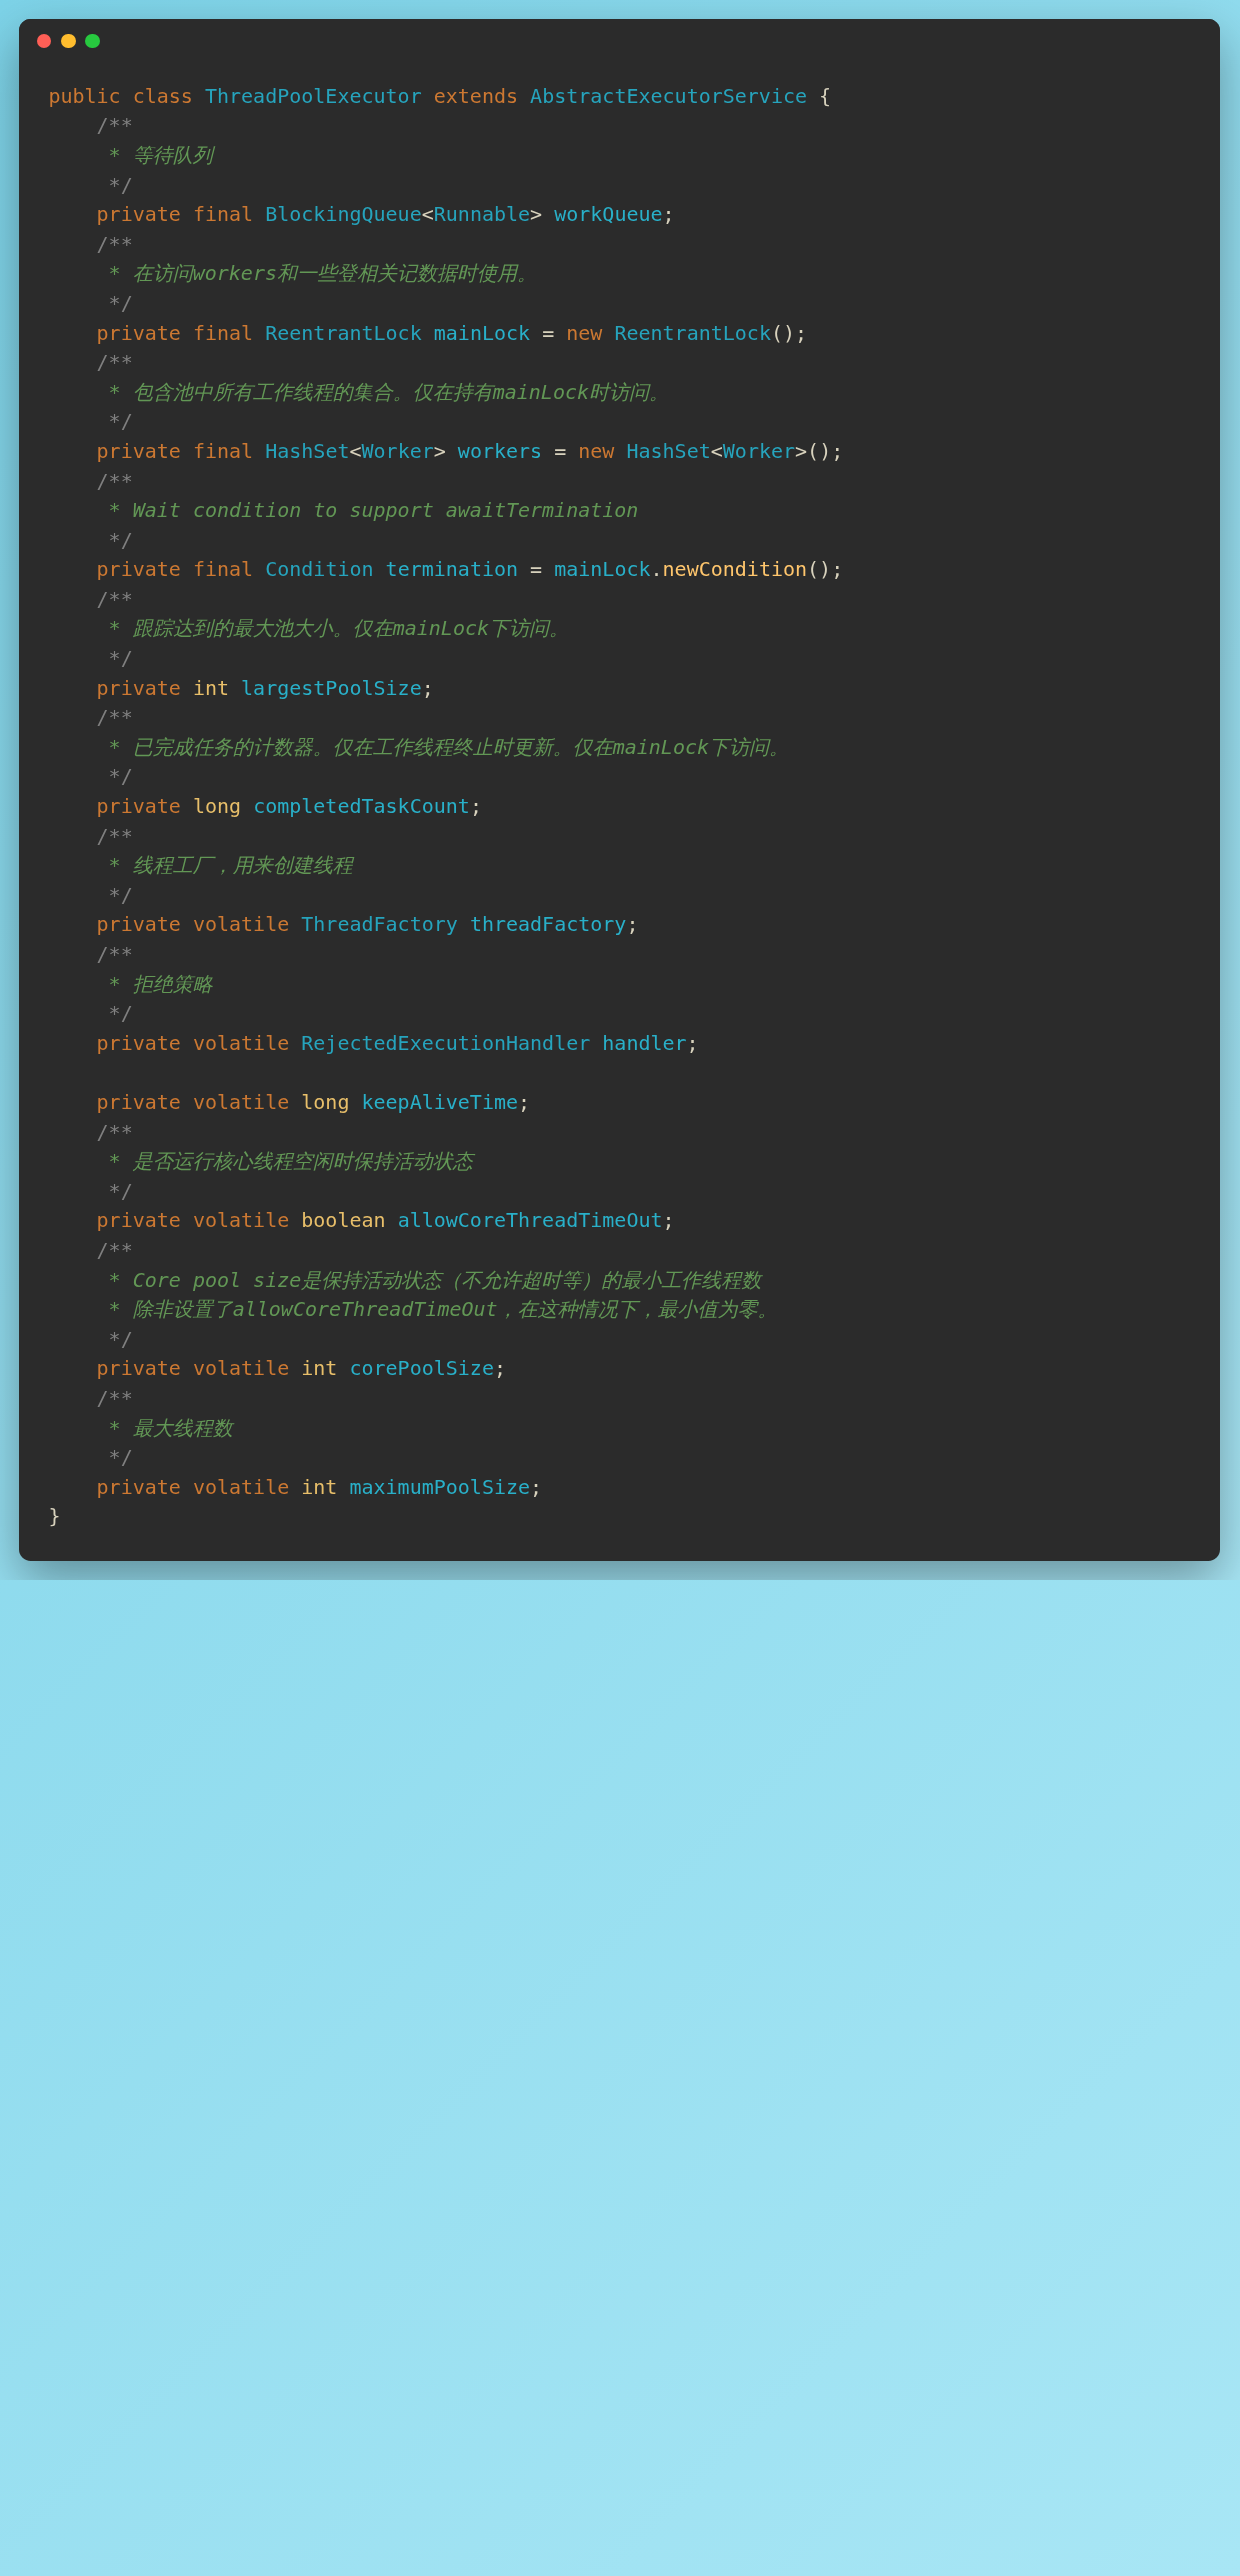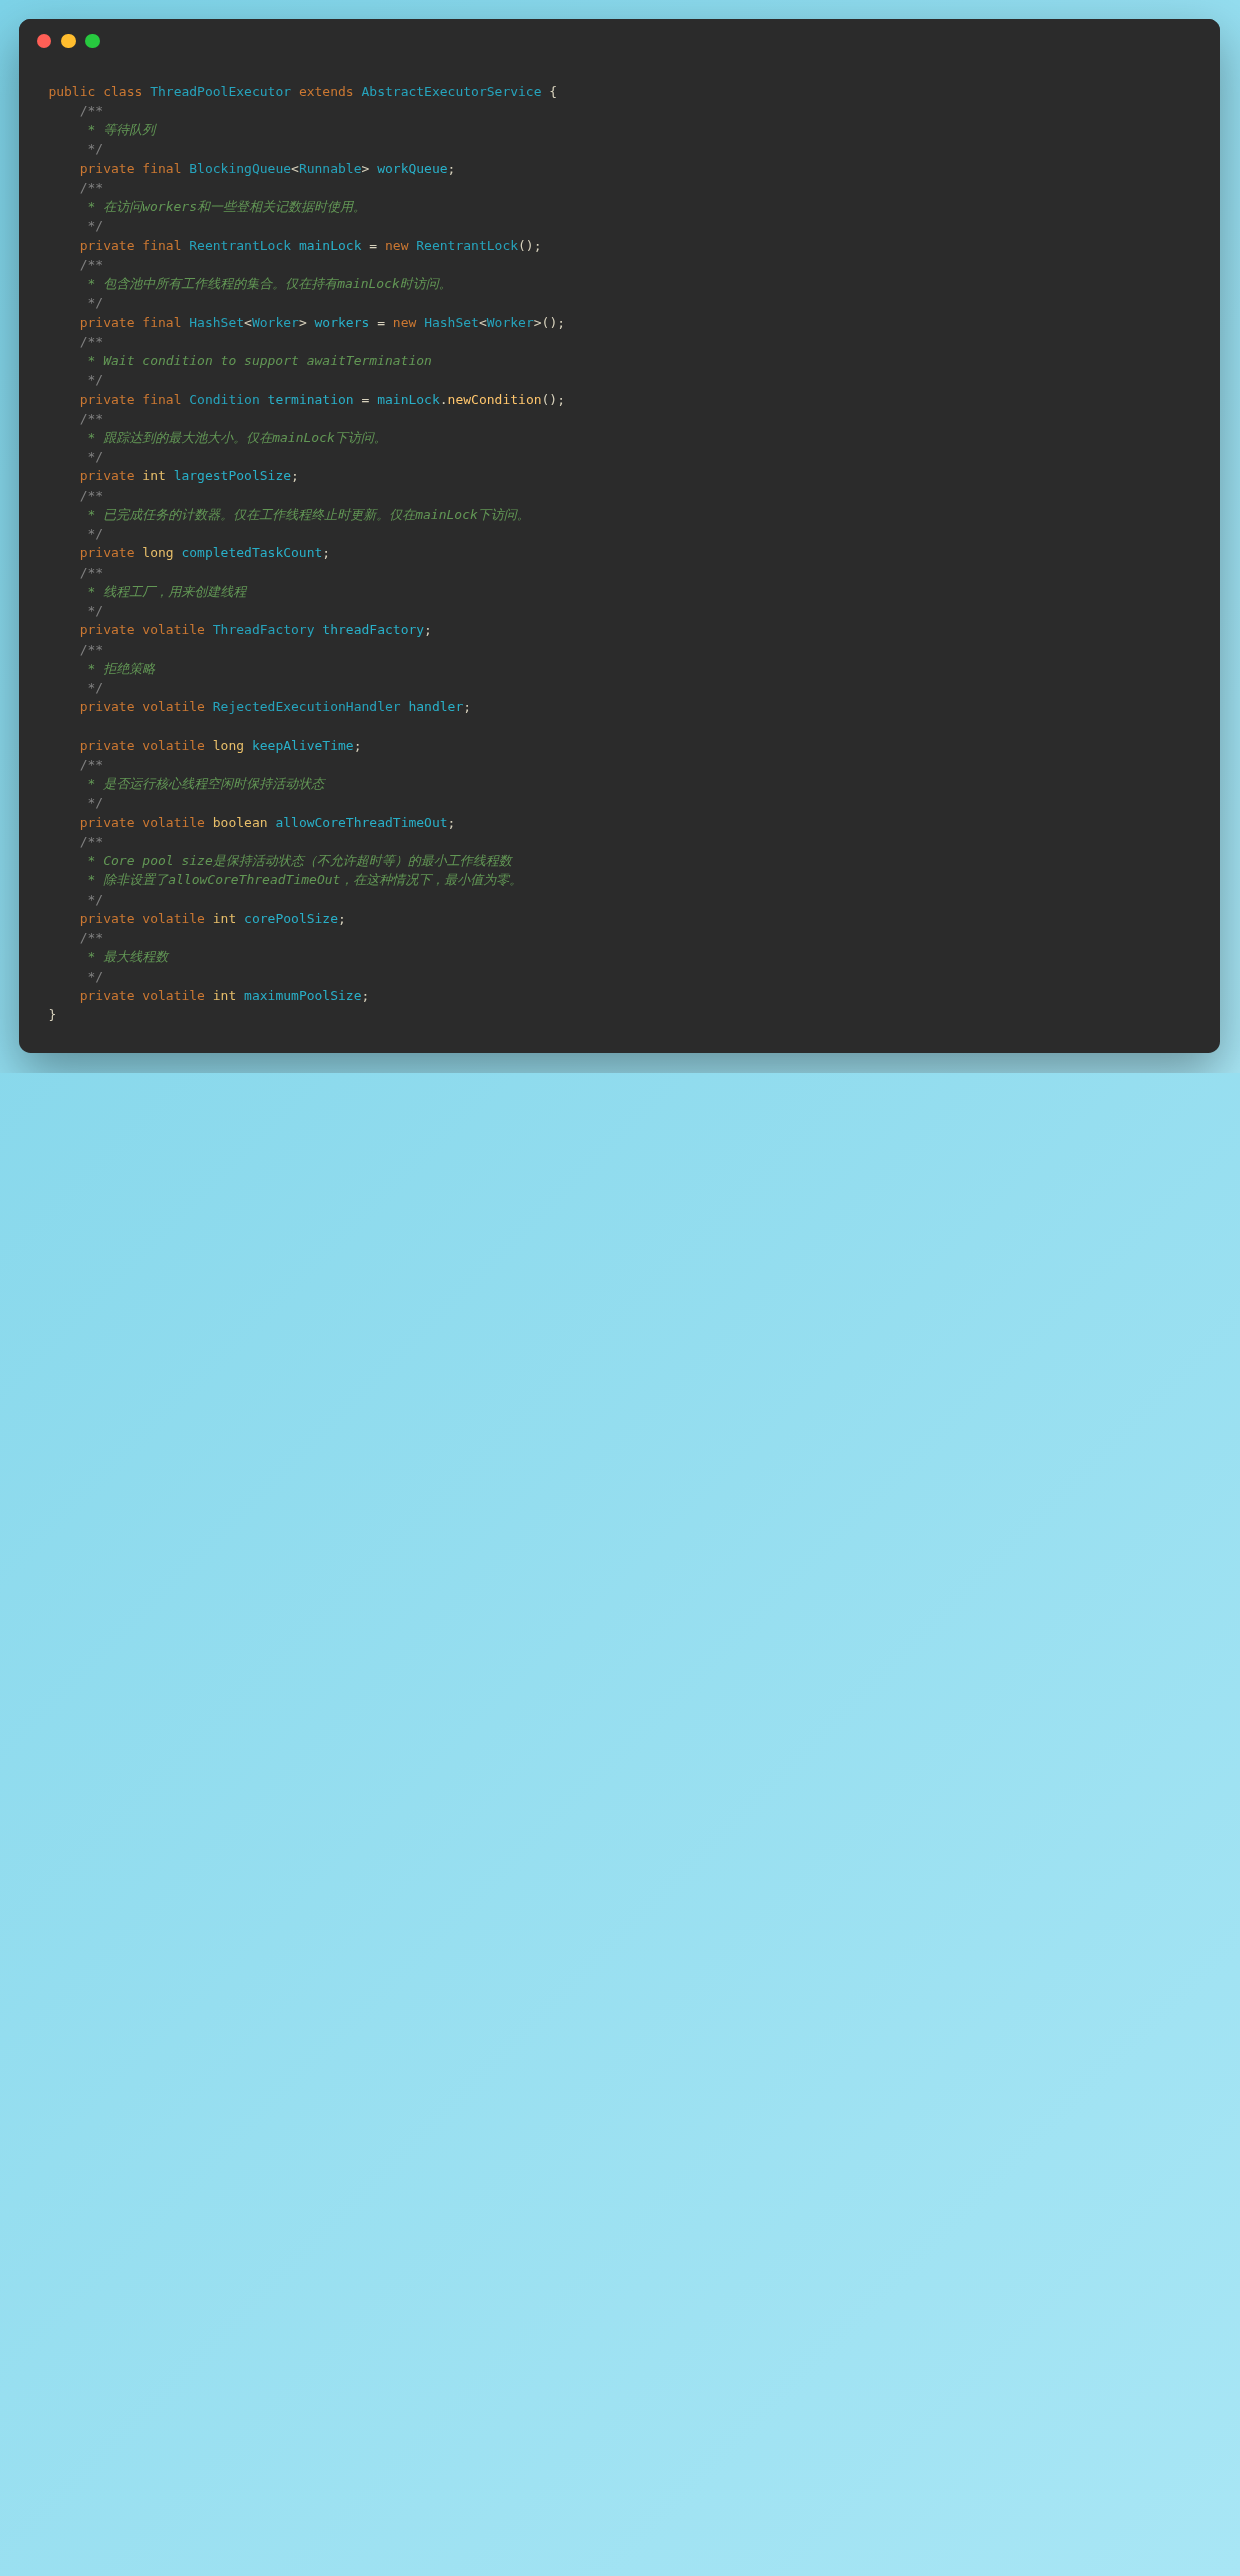--- a/index.html
+++ b/index.html
@@ -29,21 +29,21 @@
     width: 14.6px;
     height: 14.6px;
     border-radius: 50%;
     display: inline-block;
   }
   .dot.red { background: #ff5f56; }
   .dot.yellow { background: #ffbd2e; }
   .dot.green { background: #27c93f; }
   .code {
     padding: 19.4px 29px 29px 29px;
-    font-size: 13px;
+    font-size: 20px;
     line-height: 1.48;
     color: #d8d2bd;
     white-space: pre;
   }
   .kw   { color: #cc7832; }           
   .type { color: #26a4bd; }           
   .id   { color: #29b0c9; }           
   .ptype{ color: #e8bf6a; }           
   .cmt  { color: #808080; }           
   .cmt-body { color: #629755; font-style: italic; } 

